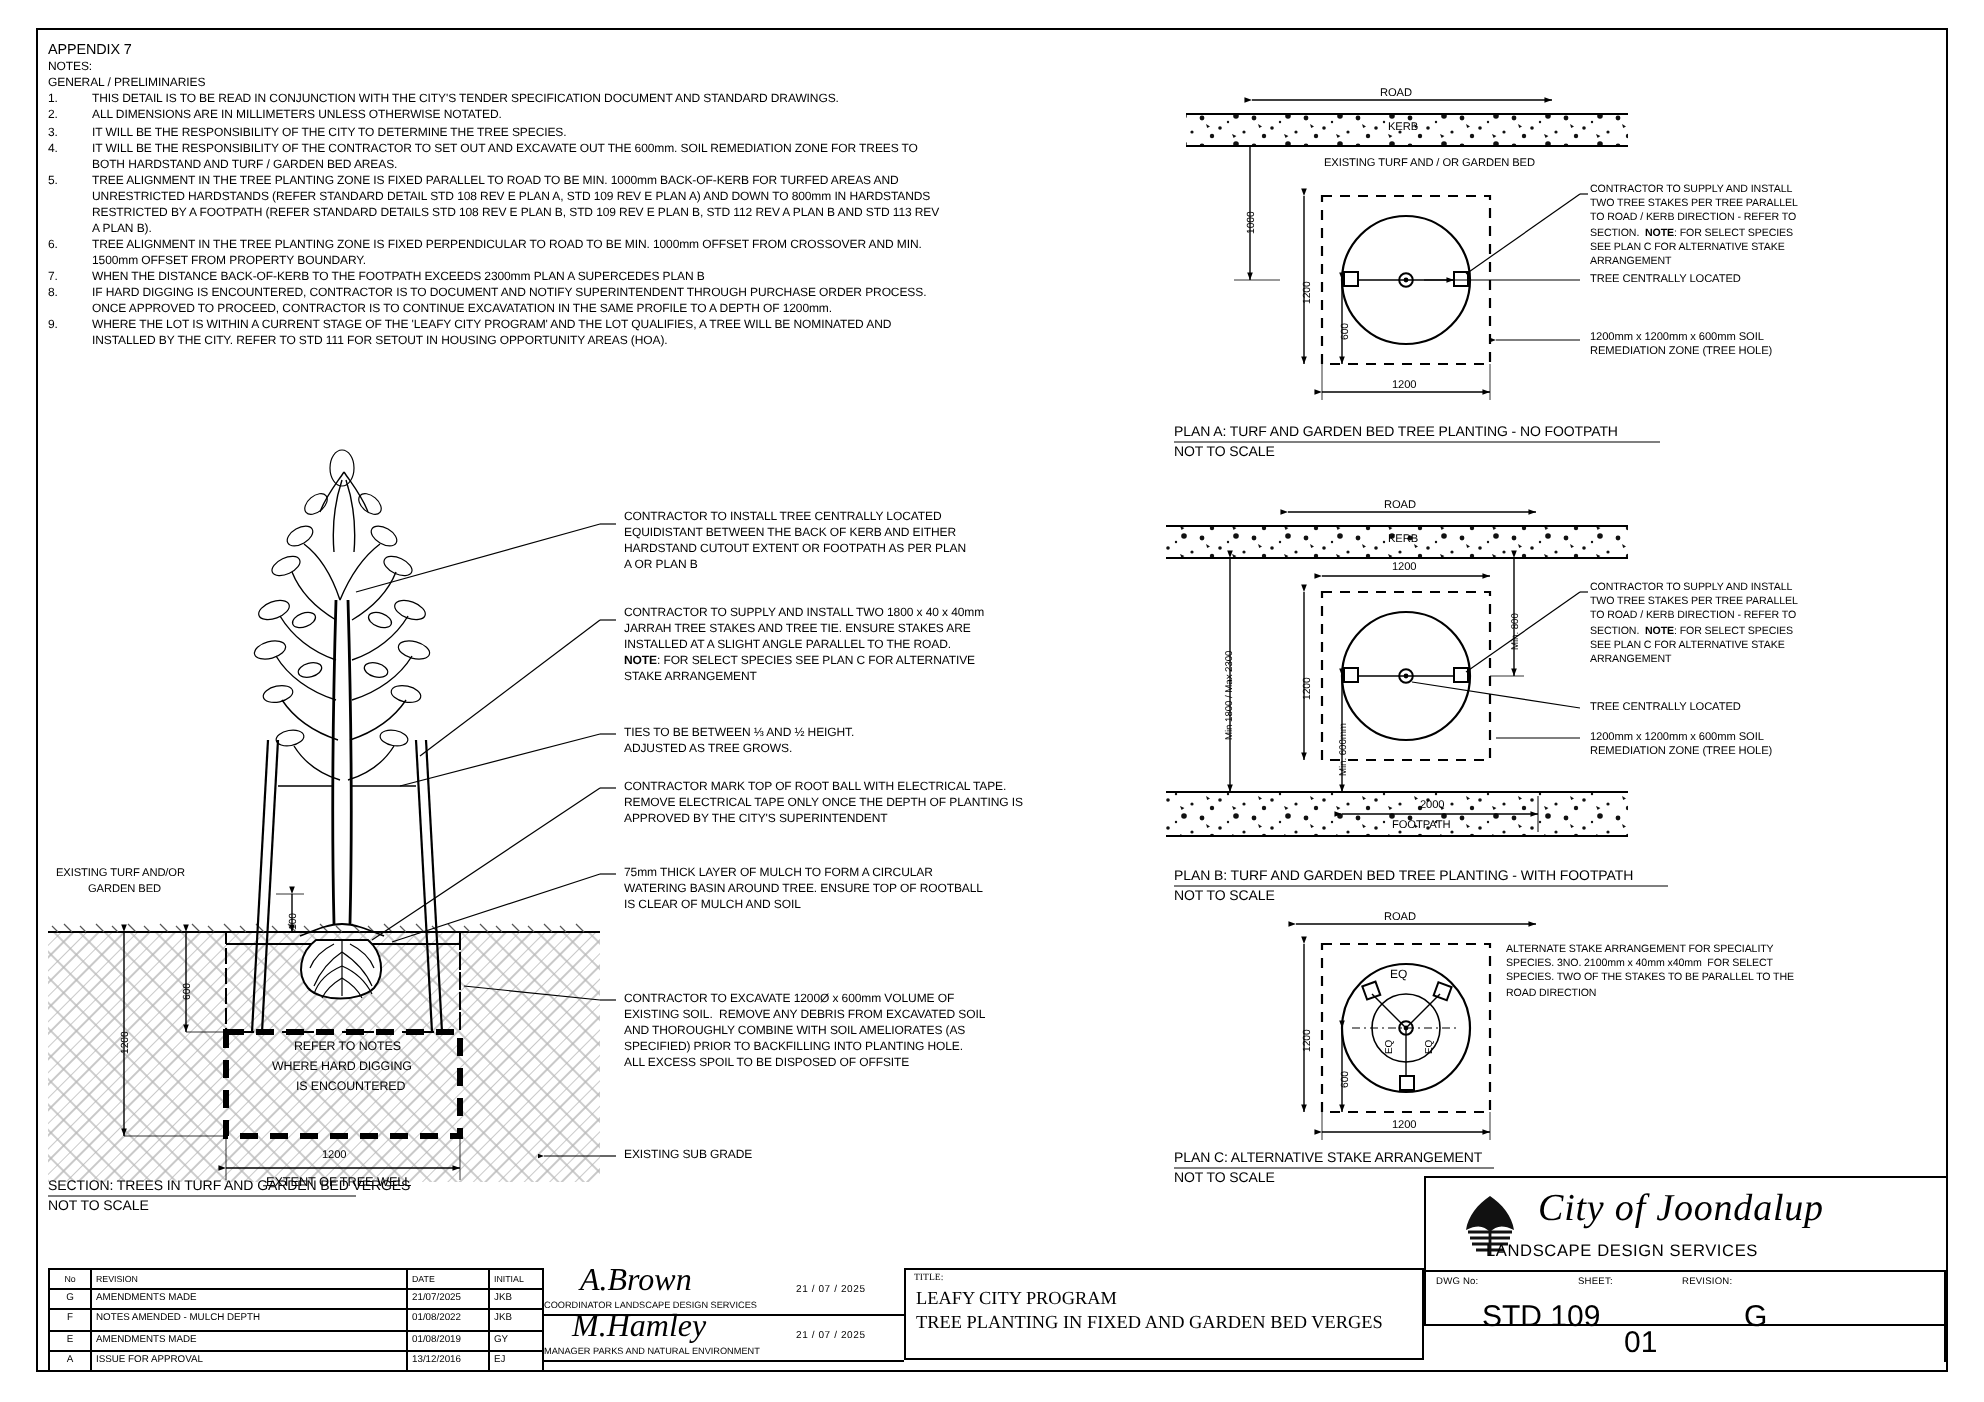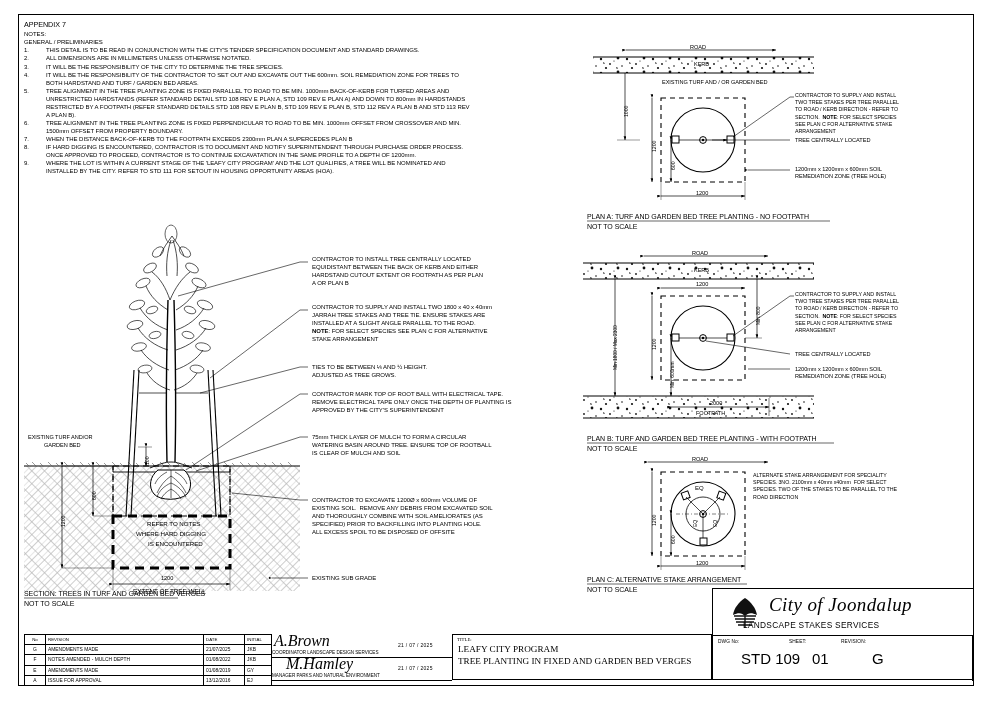--- a/index.html
+++ b/index.html
@@ -13,21 +13,21 @@
   .nnum{width:22px;flex:0 0 22px;}
   .ntxt{flex:1;}
   .ann{position:absolute;font-size:6.0px;line-height:8.1px;white-space:pre;letter-spacing:-0.05px;}
   .ann b{font-weight:bold;}
   .lbl{position:absolute;font-size:5.6px;line-height:6.6px;white-space:pre;letter-spacing:-0.05px;}
   .lblv{position:absolute;font-size:5.2px;white-space:pre;transform-origin:0 0;transform:rotate(-90deg);letter-spacing:-0.05px;}
   .cap{position:absolute;font-size:7.0px;white-space:pre;letter-spacing:-0.05px;}
   svg{display:block;}
   .svgwrap{position:absolute;left:0;top:0;width:992px;height:701px;pointer-events:none;}
   
-  .tb{position:absolute;left:712px;top:588px;width:262px;height:92px;border:1.1px solid #000;box-sizing:border-box;}
+  .tb{position:absolute;left:712px;top:588px;width:262px;height:75px;border:1.1px solid #000;box-sizing:border-box;}
   .tb .logorow{height:46px;border-bottom:1.1px solid #000;position:relative;}
   .cityname{position:absolute;left:56px;top:5px;font-family:"Liberation Serif",serif;font-style:italic;font-size:19px;letter-spacing:0.4px;}
   .lds{position:absolute;left:30px;top:31px;font-size:8.3px;letter-spacing:0.3px;}
   .tbcols{display:flex;height:45px;}
   .tbleft{flex:1;position:relative;border-right:1.1px solid #000;}
   .tbright{width:72px;position:relative;display:flex;align-items:center;justify-content:center;}
   .fkey{position:absolute;font-size:4.8px;letter-spacing:0.1px;}
   .fval{position:absolute;font-size:15px;margin-left:23px;}
   .a3{font-size:26px;}
   
@@ -431,28 +431,28 @@
 
   <div class="titlecell">
     <div class="k">TITLE:</div>
     <div class="l1">LEAFY CITY PROGRAM</div>
     <div class="l2">TREE PLANTING IN FIXED AND GARDEN BED VERGES</div>
   </div>
 
   <div class="tb">
     <div class="logorow">
       <div class="cityname">City of  Joondalup</div>
-      <div class="lds">LANDSCAPE STAKES SERVICES</div>
+      <div class="lds">LANDSCAPE DESIGN SERVICES</div>
     </div>
     <div class="tbcols">
       <div class="tbleft">
         <div class="fkey" style="left:5px;top:3px;">DWG No:</div>
         <div class="fval" style="left:5px;top:14px;">STD 109</div>
         <div class="fkey" style="left:76px;top:3px;">SHEET:</div>
-        <div class="fval" style="left:76px;top:14px;">01</div>
+        <div class="fval" style="left:76px;top:27px;">01</div>
         <div class="fkey" style="left:128px;top:3px;">REVISION:</div>
         <div class="fval" style="left:136px;top:14px;">G</div>
       </div>
     </div>
   </div>
 
   <table class="rev">
     <thead>
       <tr>
         <td class="cno">No</td>
@@ -484,21 +484,21 @@
           <td class="cno">A</td>
           <td>ISSUE FOR APPROVAL</td>
           <td class="cdate">13/12/2016</td>
           <td class="cini">EJ</td>
         </tr>
       </tbody>
   </table>
 
   <div class="sig">
     <div class="sigbox" style="top:0;">
-      <span class="scrawl" style="left:2px;top:-2px;">A.Brown</span>
+      <span class="scrawl" style="left:18px;top:-2px;">A.Brown</span>
       <span class="sigrole" style="left:0px;top:16px;">COORDINATOR LANDSCAPE DESIGN SERVICES</span>
       <span class="sigdate" style="left:126px;top:8px;" id="sd0">21 /  07  /  2025</span>
     </div>
     <div class="sigbox" style="top:23px;">
       <span class="scrawl" style="left:14px;top:-2px;">M.Hamley</span>
       <span class="sigrole" style="left:0px;top:16px;">MANAGER PARKS AND NATURAL ENVIRONMENT</span>
       <span class="sigdate" style="left:126px;top:8px;" id="sd1">21 /  07  /  2025</span>
     </div>
   </div>
 </div>

